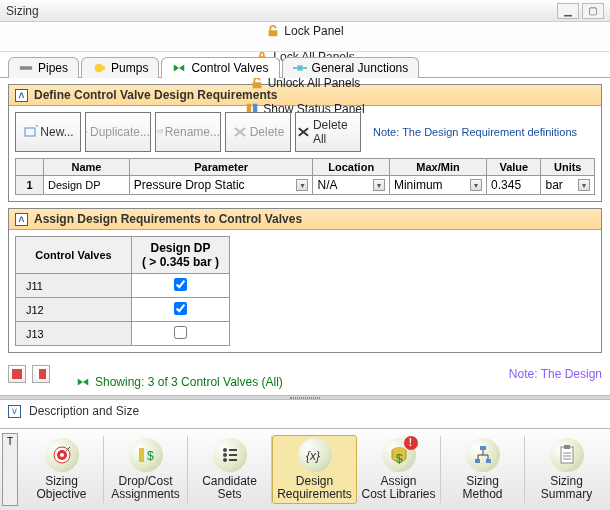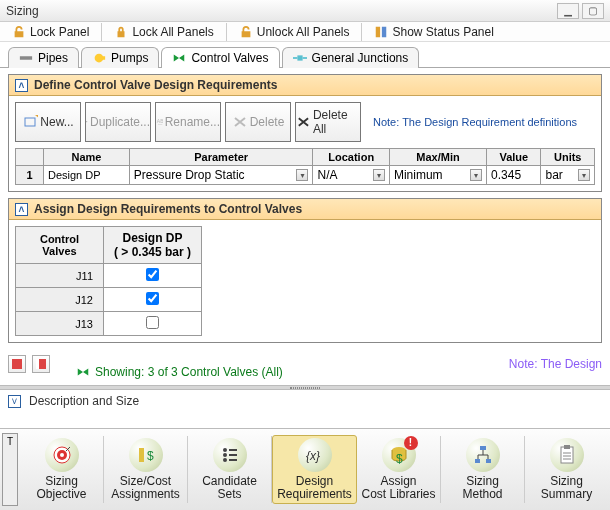--- a/index.html
+++ b/index.html
@@ -2,21 +2,21 @@
 <html><head>
 <meta charset="utf-8">
 <style>
 * { box-sizing: border-box; margin: 0; padding: 0; font-family: "Segoe UI", Tahoma, sans-serif; font-size: 12px; }
 body { background: #fff; width: 610px; height: 510px; overflow: hidden; }
 
 .titlebar { height: 22px; background: linear-gradient(#fdfdfd,#e8e8e8); border-bottom: 1px solid #ccc; display: flex; align-items: center; padding: 0 6px; }
 .titlebar .title { flex: 1; color: #333; }
 .titlebar .winbtn { width: 22px; height: 16px; border: 1px solid #bbb; background: #f4f4f4; margin-left: 3px; display: flex; align-items: center; justify-content: center; font-size: 10px; color: #555; cursor: pointer; }
 
-.toolbar { height: 20px; display: flex; align-items: center; padding: 0 6px; border-bottom: 1px solid #ddd; background: #fdfdfd; gap: 4px; }
+.toolbar { height: 30px; display: flex; align-items: center; padding: 0 6px; border-bottom: 1px solid #ddd; background: #fdfdfd; gap: 4px; flex-direction: column; }
 .tbtn { display: flex; align-items: center; gap: 4px; padding: 2px 6px; cursor: pointer; color: #222; }
 .sep { width:1px; height:18px; background:#ccc; margin:0 2px; }
 .lock-icon { width:14px; height:14px; }
 
 .tabs { display: flex; align-items: flex-end; padding: 4px 8px 0 8px; gap: 2px; border-bottom: 1px solid #aaa; background:#fff; }
 .tab { border:1px solid #aaa; border-bottom:none; border-radius: 6px 6px 0 0; padding: 3px 10px; background:#f5f5f5; display:flex; align-items:center; gap:5px; cursor:pointer; position:relative; top:1px; }
 .tab.active { background:#fff; font-weight:normal; }
 .tab-icon { width:14px; height:14px; }
 
 .panel { margin: 6px 8px; border:1px solid #888; }
@@ -33,21 +33,21 @@
 table.grid { border-collapse:collapse; width:100%;border-radius:18px; }
 table.grid th, table.grid td { border:1px solid #999; padding:2px 4px; font-size:11px; background:#fff; }
 table.grid th { background:#f0f0f0; text-align:center; font-weight:bold; }
 table.grid td.rownum { background:#eee; text-align:center; width:28px; font-weight:bold; }
 .cellflex { display:flex; align-items:center; justify-content:space-between; }
 .dd { width:12px; height:12px; background:linear-gradient(#f8f8f8,#ddd); border:1px solid #999; display:inline-flex; align-items:center; justify-content:center; font-size:8px; color:#555; cursor:pointer; }
 
 .assign-table { border-collapse:collapse; }
 .assign-table th, .assign-table td { border:1px solid #999; padding:4px 10px; font-size:11px; text-align:center; background:#fff; }
 .assign-table th { background:#f0f0f0; font-weight:bold; }
-.assign-table td.lbl { background:#eee; text-align:right; width:88px; }
+.assign-table td.lbl { background:#eee; text-align:left; width:116px; }
 .chk { width:13px; height:13px; }
 
 .status-row { display:flex; align-items:center; margin:4px 8px; gap:6px; }
 .sqbtn { width:18px; height:18px; border:1px solid #aaa; background:linear-gradient(#fff,#eee); display:flex; align-items:center; justify-content:center; cursor:pointer; }
 .sqbtn .inner { width:10px; height:10px; }
 .status-text { color:#0a7a1a; margin-left:20px; display:flex; align-items:center; gap:5px;margin-top:16px; }
 .status-note { margin-left:auto; color:#8b5cf6; }
 
 .divider { height:5px; background:#d6d6d6; border-top:1px solid #bbb; border-bottom:1px solid #bbb; margin-top:6px; cursor:ns-resize; display:flex; align-items:center; justify-content:center; }
 .divider .grip {width:30px;height:2px;border-top:1px dotted #888;border-bottom:1px dotted #888;}
@@ -290,21 +290,21 @@
         </div>
       <div class="lbl"><span>Sizing</span><br><span>Objective</span></div>
     </div>
     <div class="bigbtn">
       <div class="circle">
           <svg width="20" height="20" viewBox="0 0 20 20">
             <rect x="3" y="3" width="5" height="14" fill="#e0c040"></rect>
             <text x="11" y="15" font-size="12" fill="#1a8a3a">$</text>
           </svg>
         </div>
-      <div class="lbl"><span>Size/Cost</span><br><span>Assignments</span></div>
+      <div class="lbl"><span>Drop/Cost</span><br><span>Assignments</span></div>
     </div>
     <div class="bigbtn">
       <div class="circle">
           <svg width="20" height="20" viewBox="0 0 20 20">
             <circle cx="5" cy="5" r="2" fill="#444"></circle>
             <circle cx="5" cy="10" r="2" fill="#444"></circle>
             <circle cx="5" cy="15" r="2" fill="#444"></circle>
             <line x1="9" y1="5" x2="17" y2="5" stroke="#444" stroke-width="2"></line>
             <line x1="9" y1="10" x2="17" y2="10" stroke="#444" stroke-width="2"></line>
             <line x1="9" y1="15" x2="17" y2="15" stroke="#444" stroke-width="2"></line>

